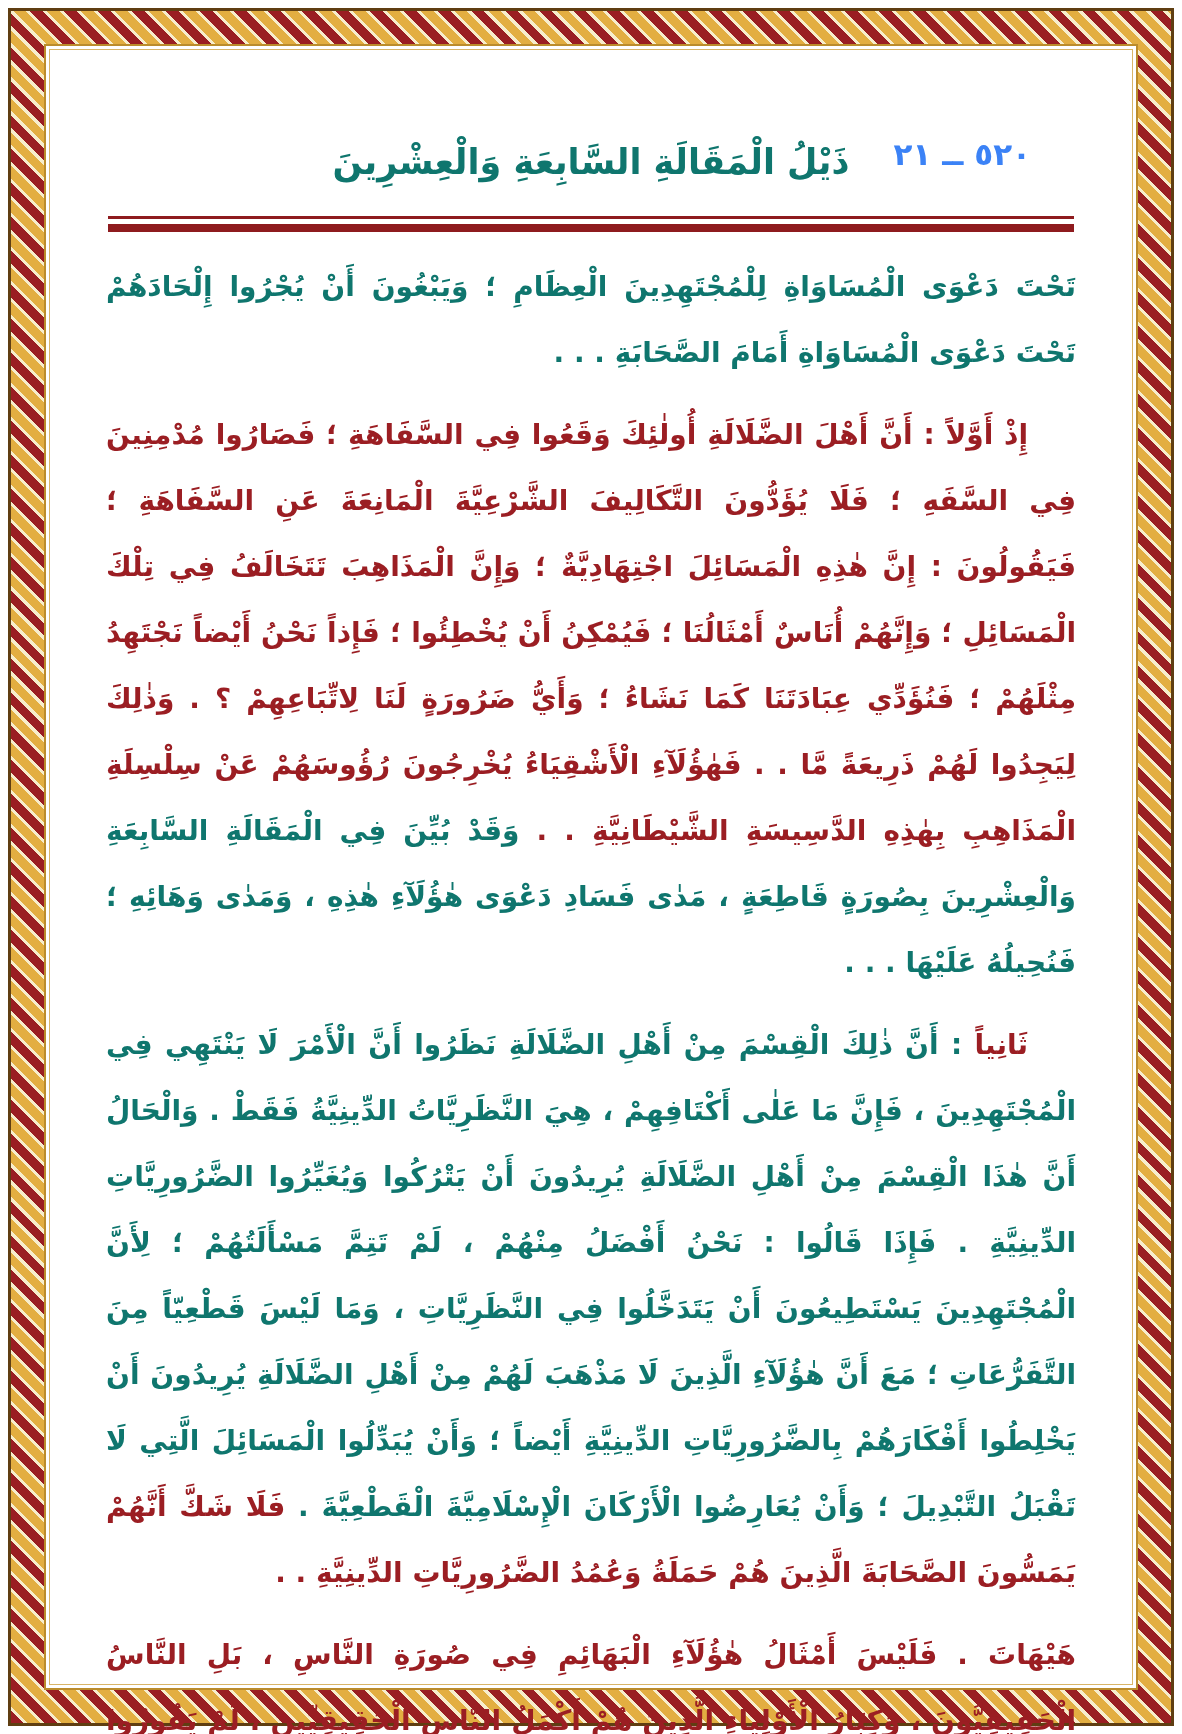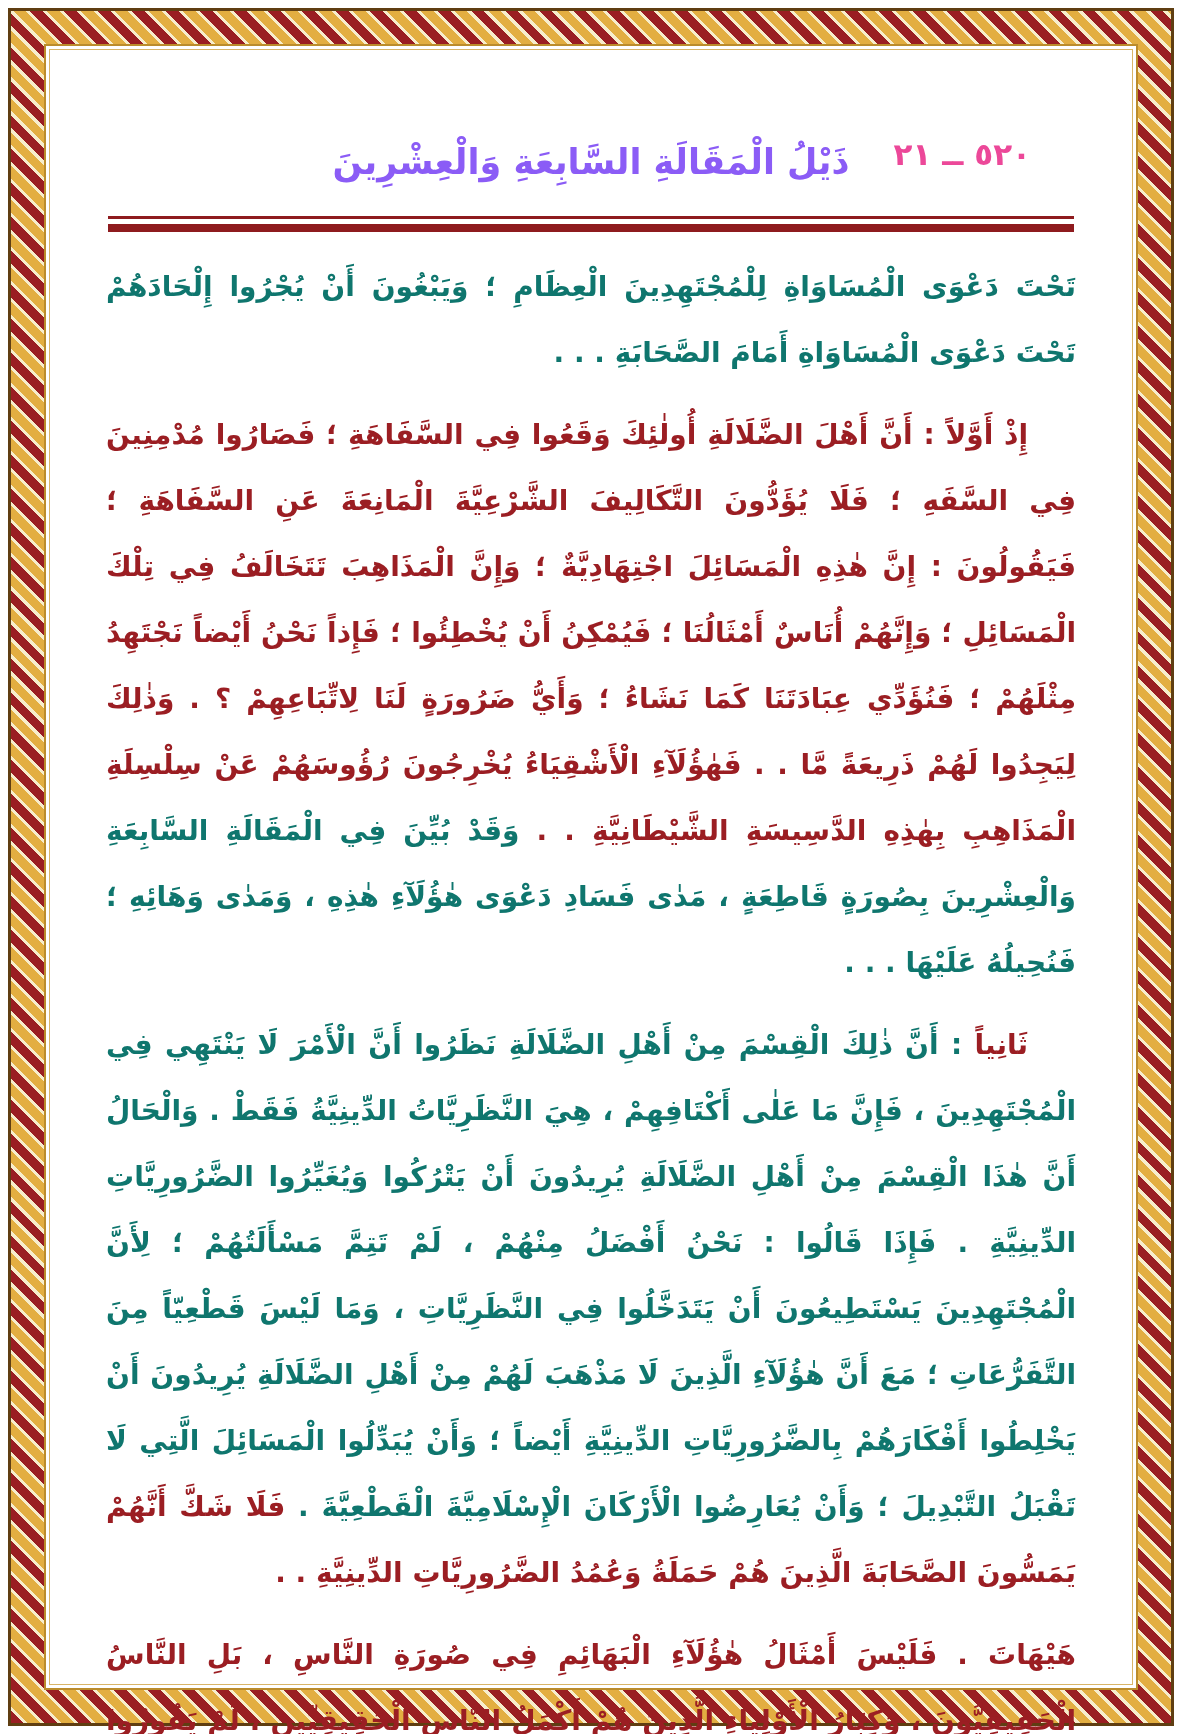--- a/index.html
+++ b/index.html
@@ -32,30 +32,30 @@
     direction:rtl;
   }
   header.page-head {
     position:relative;
     height:88px;
     margin-top:26px;
   }
   .page-num {
     position:absolute;
     left:auto; right:45px; top:14px;
-    color:#ec4899;
+    color:#3b82f6;
     font-weight:bold;
     font-size:31px;
     letter-spacing:2px;
     white-space:nowrap;
   }
   h1.title {
     margin:0;
     text-align:center;
-    color:#8b5cf6;
+    color:#0f766e;
     font-size:35px;
     font-weight:bold;
     line-height:80px;
   }
   .rule {
     height:5px;
     border-top:3px solid #8e1b1e;
     border-bottom:8px solid #8e1b1e;
     margin:6px 2px 0 2px;
   }

